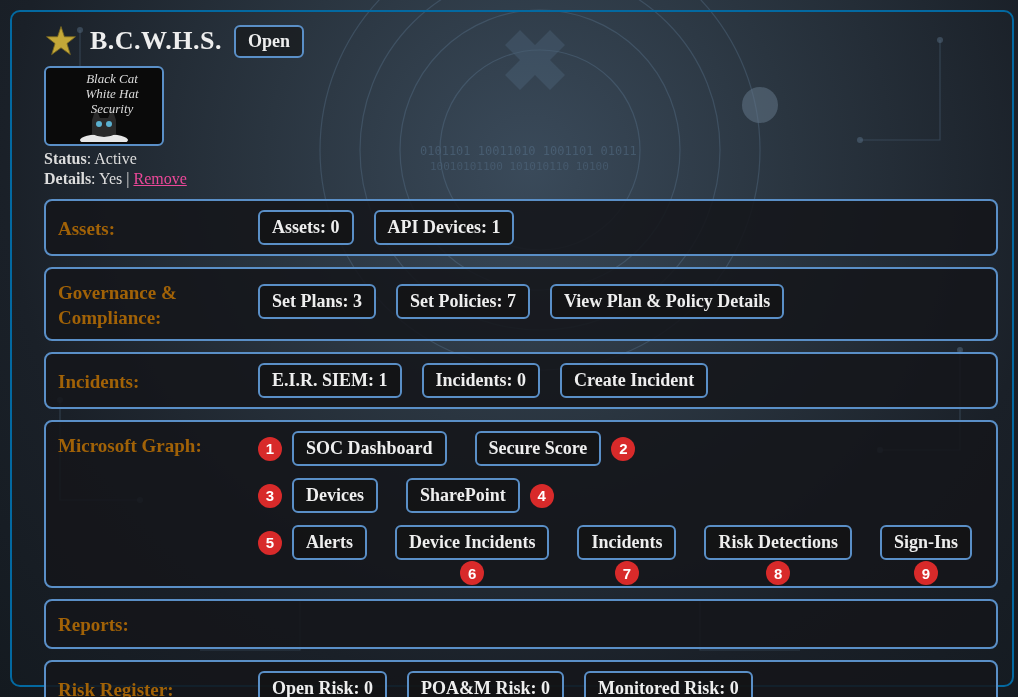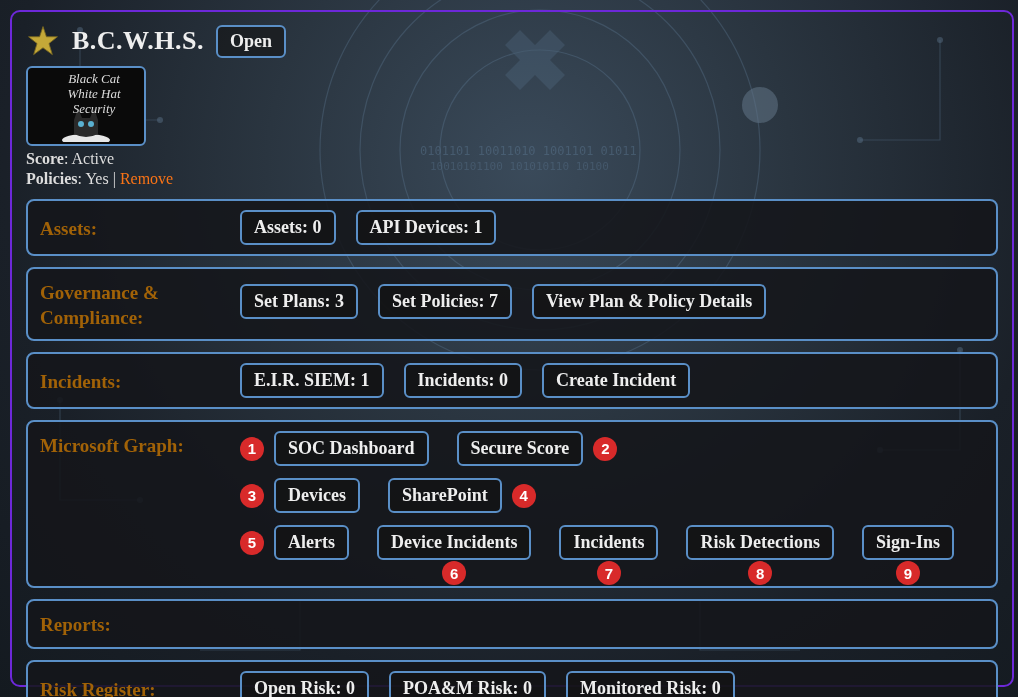--- a/index.html
+++ b/index.html
@@ -21,24 +21,24 @@
       position: absolute;
       top: 0; left: 0; right: 0; bottom: 0;
       opacity: 0.55;
     }
     .main-panel {
       position: absolute;
       top: 10px;
       left: 10px;
       right: 4px;
       bottom: 10px;
-      border: 2px solid #6d28d9;
+      border: 2px solid #0369a1;
       border-radius: 10px;
       z-index: 1;
-      padding: 12px 14px 8px 14px;
+      padding: 12px 14px 8px 32px;
     }
     .header-row {
       display: flex;
       align-items: center;
       gap: 12px;
       margin-bottom: 8px;
     }
     .star-icon {
       width: 34px;
       height: 34px;
@@ -95,21 +95,22 @@
       transform: translateX(-50%);
     }
     .status-line {
       color: #ddd;
       font-size: 16px;
       font-family: Georgia, serif;
       margin-bottom: 2px;
     }
     .status-line b { font-weight: bold; }
     .remove-link {
-      color: #f97316;
+      color: #ec4899;
+      text-decoration: underline;
       cursor: pointer;
       text-align: right;
     }
     .section {
       background: rgba(20,22,26,0.88);
       border: 2px solid #5a8fc7;
       border-radius: 8px;
       padding: 9px 12px;
       margin-top: 11px;
       display: flex;
@@ -228,24 +229,24 @@
         <div>Security</div>
       </div>
       <svg class="logo-cat" width="60" height="42" viewBox="0 0 60 42">
         <ellipse cx="30" cy="40" rx="24" ry="6" fill="#fff" opacity="0.9"></ellipse>
         <path d="M18 20 L22 8 L26 18 L34 18 L38 8 L42 20 L42 34 Q30 40 18 34 Z" fill="#2a2a2a"></path>
         <circle cx="25" cy="24" r="3" fill="#5ab0d0"></circle>
         <circle cx="35" cy="24" r="3" fill="#5ab0d0"></circle>
       </svg>
     </div>
     <div class="status-line">
-      <b>Score</b>: <span>Active</span>
+      <b>Status</b>: <span>Active</span>
     </div>
     <div class="status-line">
-      <b>Policies</b>: <span>Yes</span> | <span class="remove-link">Remove</span>
+      <b>Details</b>: <span>Yes</span> | <span class="remove-link">Remove</span>
     </div>
   </div>
 
   <div class="section tall">
     <div class="section-label">Assets</div>
     <div class="section-body">
       <button class="pill">Assets: 0</button>
       <button class="pill">API Devices: 1</button>
     </div>
   </div>

